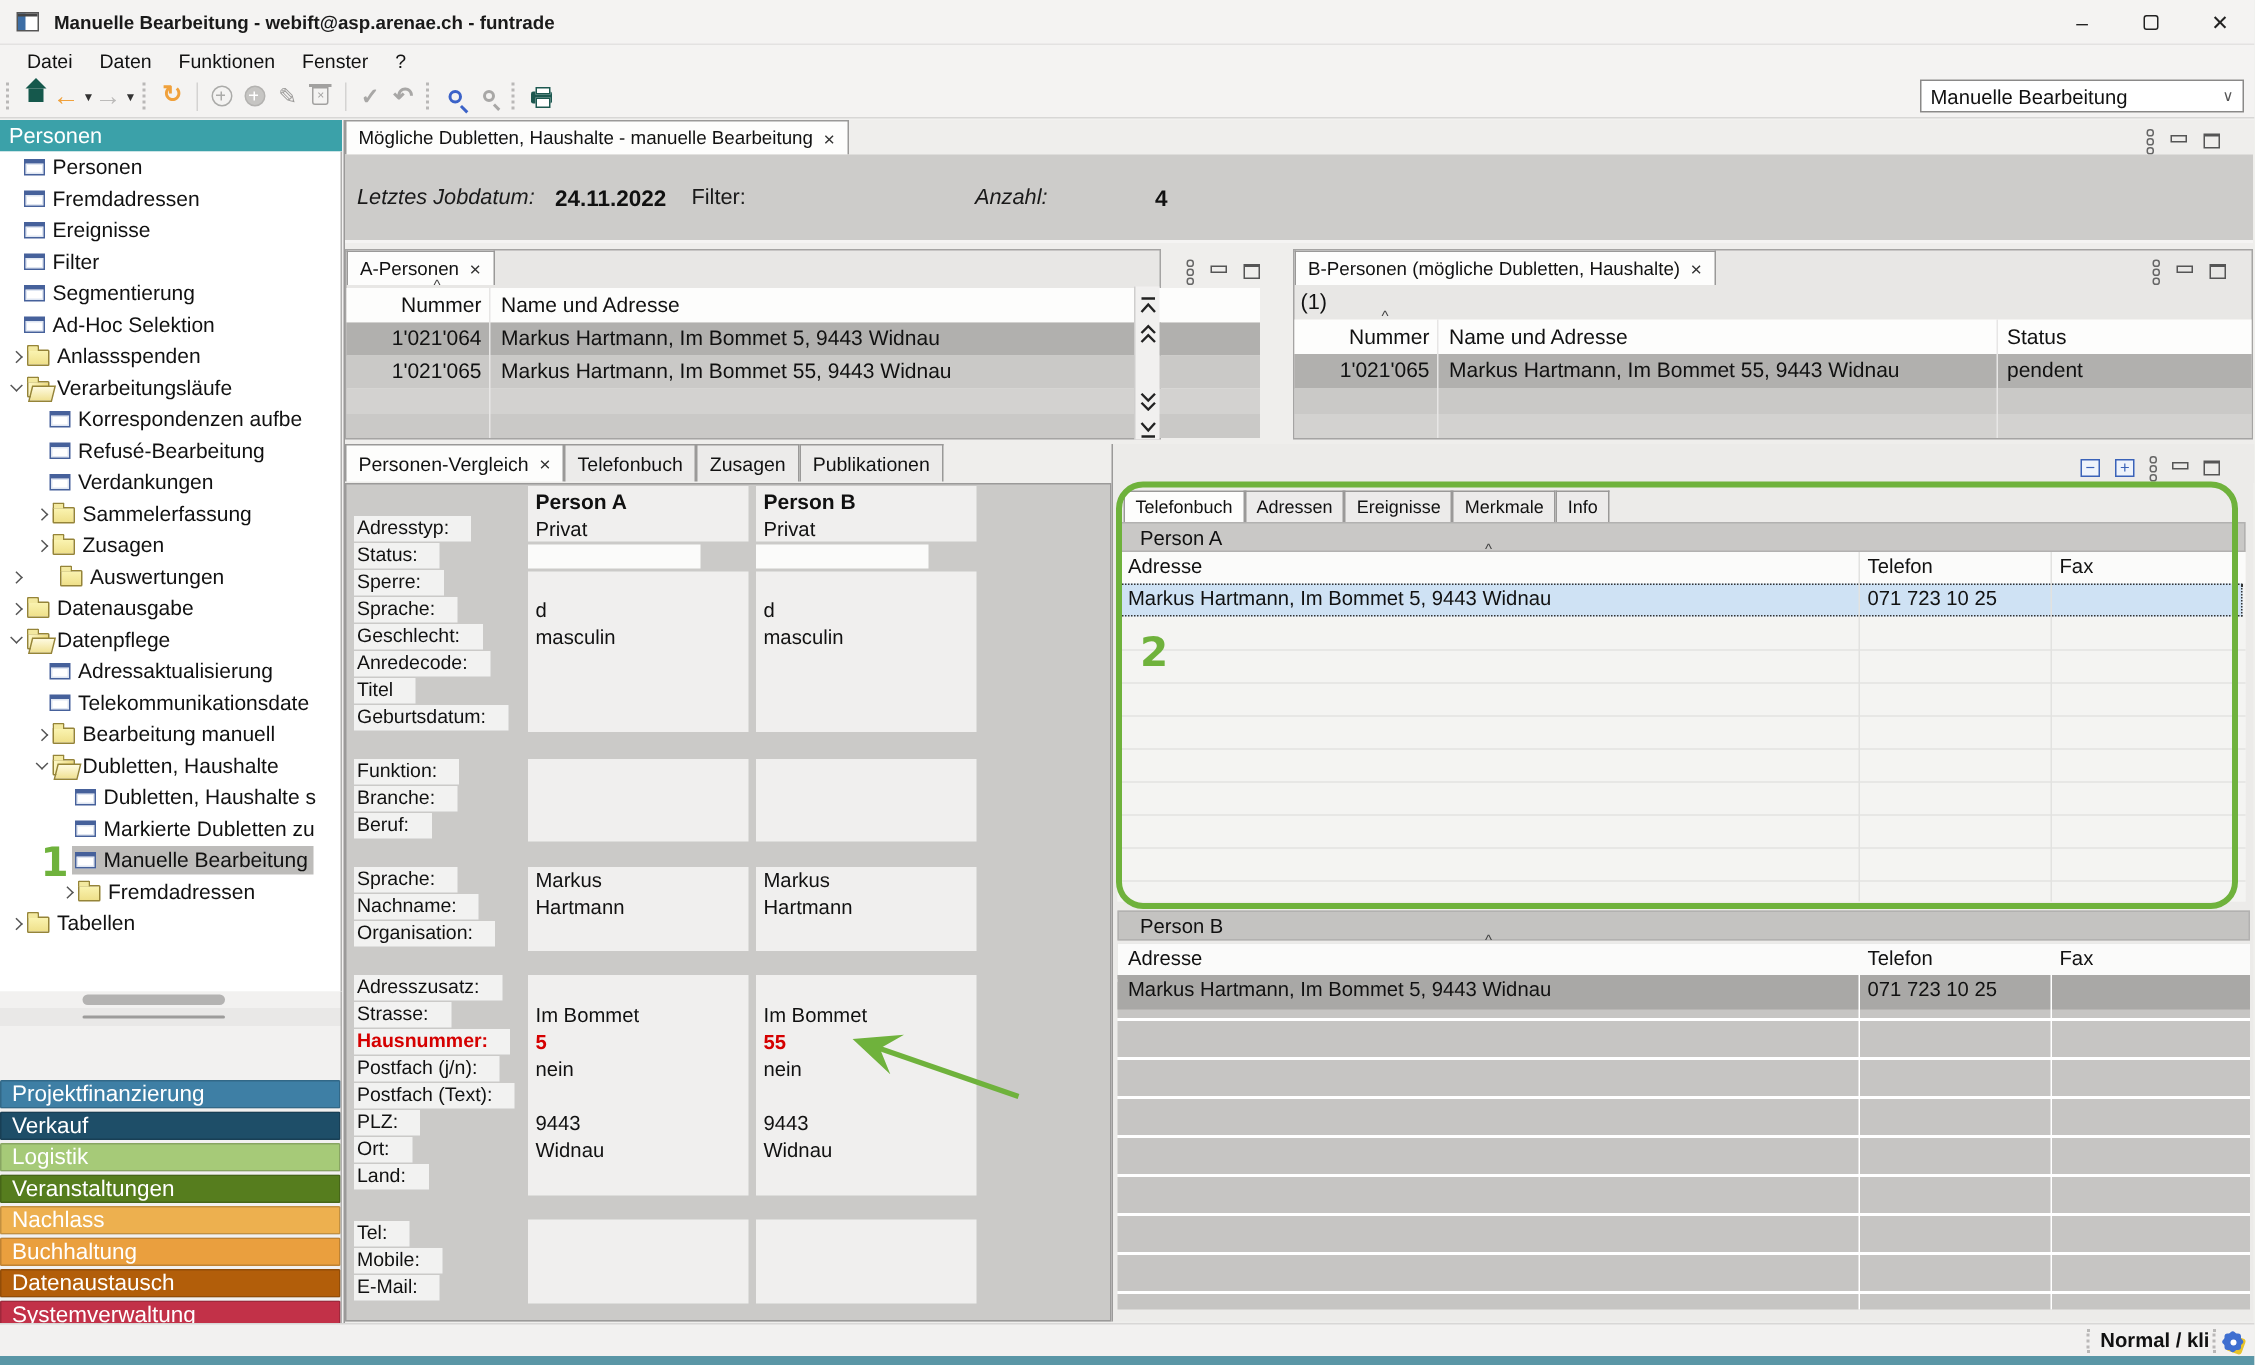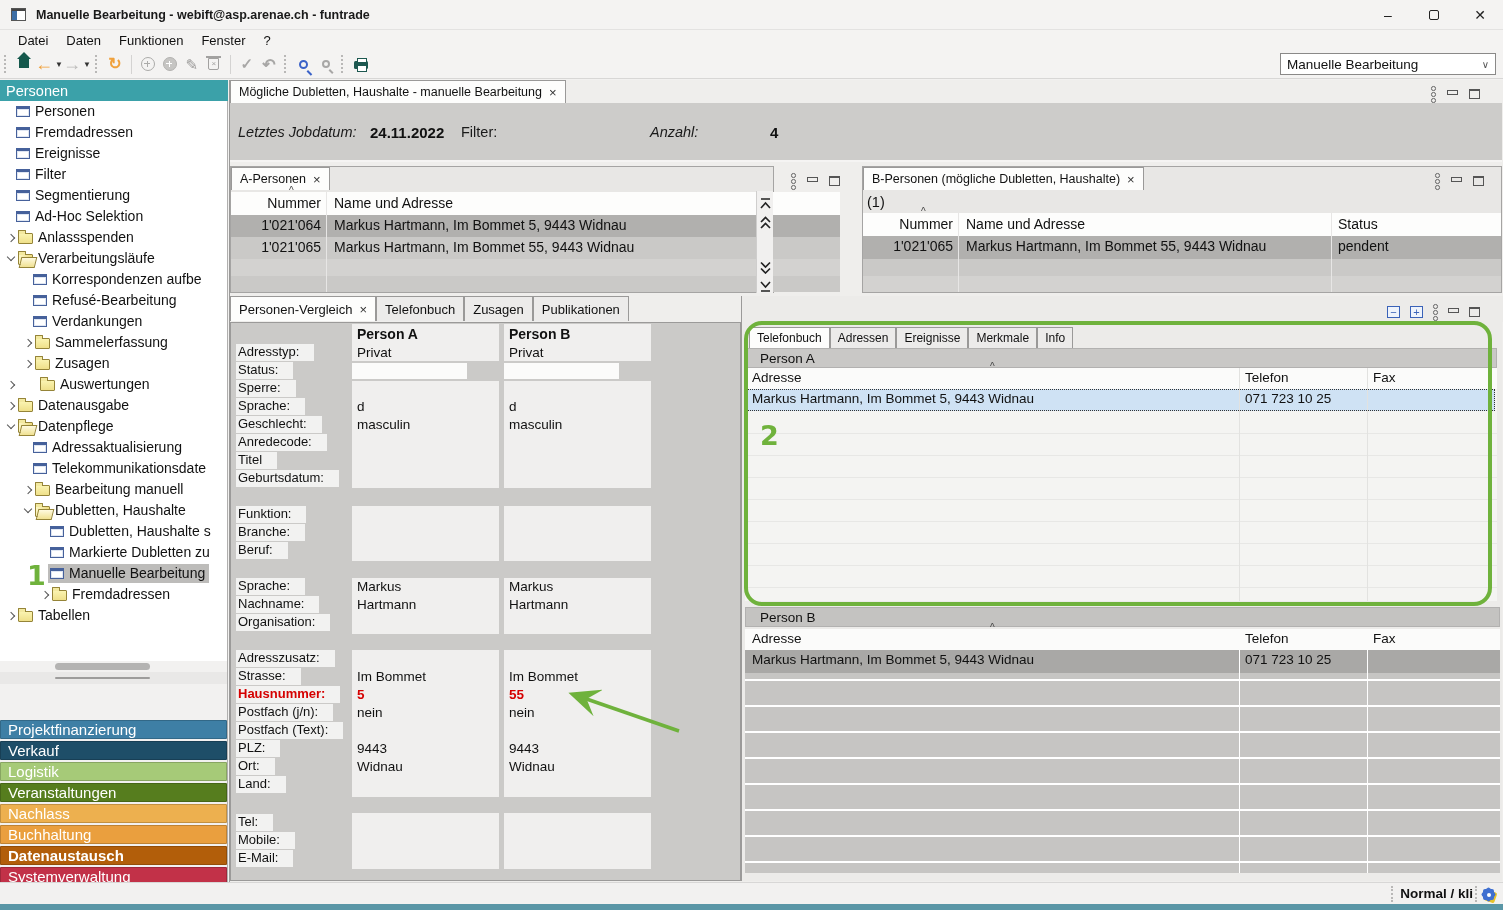--- a/index.html
+++ b/index.html
@@ -409,21 +409,21 @@
     <div class="thumb"></div>
   </div>
 <div id="sidebar-splitter"></div>
 <div id="sections">
     <div class="section-bar" style="background: rgb(62, 127, 165); margin-top: 36px;">Projektfinanzierung</div>
     <div class="section-bar" style="background: rgb(30, 78, 104);">Verkauf</div>
     <div class="section-bar" style="background: rgb(166, 202, 120);">Logistik</div>
     <div class="section-bar" style="background: rgb(86, 125, 30);">Veranstaltungen</div>
     <div class="section-bar" style="background: rgb(237, 176, 79);">Nachlass</div>
     <div class="section-bar" style="background: rgb(234, 159, 62);">Buchhaltung</div>
-    <div class="section-bar" style="background: rgb(178, 94, 10); font-weight: bold;">Datenaustausch</div>
+    <div class="section-bar" style="background: rgb(178, 94, 10);">Datenaustausch</div>
     <div class="section-bar" style="background: rgb(194, 49, 72);">Systemverwaltung</div>
   </div>
 
 <div id="workspace"></div>
 
 <div class="tabbar" style="left:230px;top:80px;height:23px;">
   <div class="tab active">
     <span>Mögliche Dubletten, Haushalte - manuelle Bearbeitung</span>
     <span class="x">×</span>
   </div>

